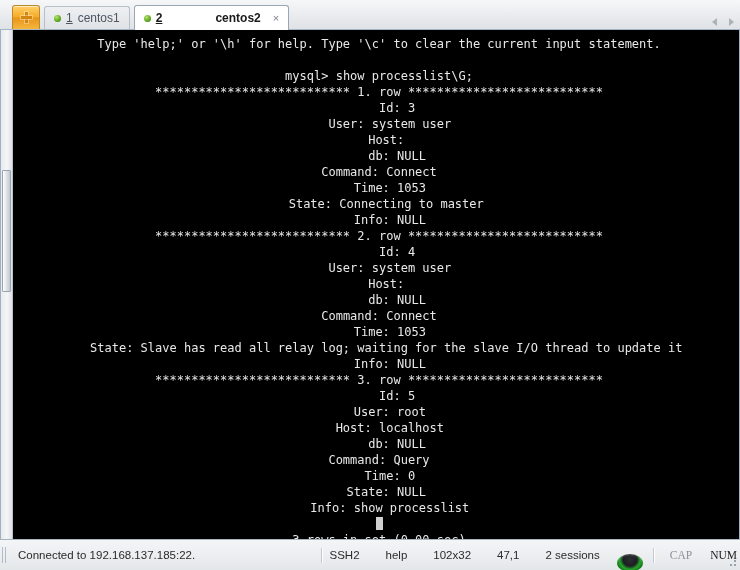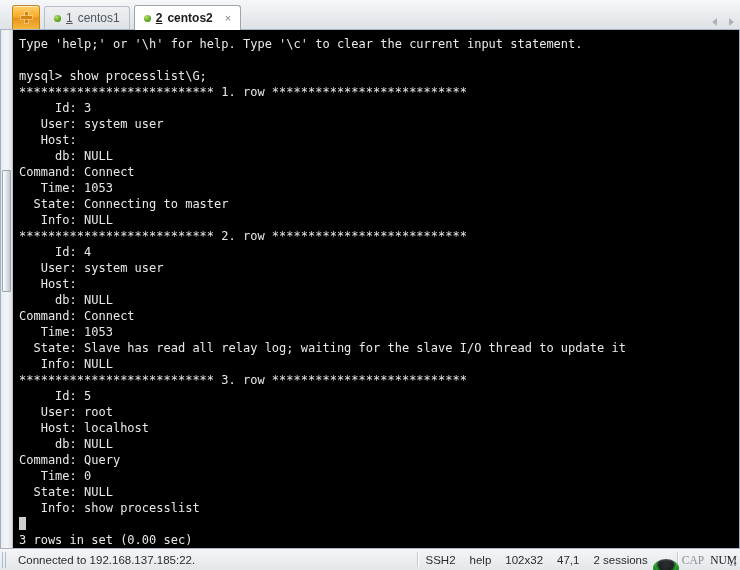--- a/index.html
+++ b/index.html
@@ -92,21 +92,21 @@
     width: 7px;
     height: 7px;
     border-radius: 50%;
     background: radial-gradient(circle at 35% 30%, #b6e36a, #4f9c16 70%, #3b7a10);
     flex: 0 0 auto;
   }
   .tab .tab-index {
     text-decoration: underline;
   }
   .tab .tab-label { }
-  .tab.active .tab-label { font-weight: bold; }
+  .tab.active .tab-label { font-weight: bold; margin-left: 48px; }
   .tab .close-x {
     margin-left: 7px;
     font-size: 11px;
     color: #7b828b;
     font-weight: normal;
     line-height: 1;
   }
 
   #tab-scrollers {
     position: absolute;
@@ -127,20 +127,21 @@
 
   
   #terminal-area {
     flex: 1 1 auto;
     position: relative;
     display: flex;
     background: #000000;
     border-left: 1px solid #9fb0c2;
     border-right: 1px solid #9fb0c2;
     overflow: hidden;
+    text-align: center;
   }
   #terminal-scrollbar {
     width: 11px;
     flex: 0 0 auto;
     background: linear-gradient(to right, #e8eaed, #f4f5f7 55%, #dfe1e5);
     border-right: 1px solid #b9c2cc;
     position: relative;
   }
   #terminal-scrollbar .thumb {
     position: absolute;
@@ -171,21 +172,21 @@
   #terminal-screen .cursor-block {
     display: inline-block;
     width: 7px;
     height: 13px;
     background: #cfcfcf;
     vertical-align: -2px;
   }
 
   
   #status-bar {
-    height: 22px;
+    height: 31px;
     flex: 0 0 auto;
     box-sizing: border-box;
     background: linear-gradient(#f4f5f7, #e4e7ea);
     border-top: 1px solid #aab4c0;
     display: flex;
     align-items: center;
     font-size: 11.5px;
     color: #2b2b2b;
     position: relative;
     padding-left: 2px;
@@ -207,20 +208,21 @@
   .status-sep {
     width: 1px;
     height: 15px;
     background: #c2c8ce;
     border-right: 1px solid #ffffff;
   }
   #status-connected { flex: 1 1 auto; }
   #status-right {
     display: flex;
     align-items: center;
+    gap: 12px;
   }
   .cap-num { color: #8b9199; padding: 0 3px; font-family: Liberation Serif, serif; }
   .cap-num.on { color: #1a1a1a; }
   #session-indicator {
     position: relative;
     width: 22px;
     height: 16px;
   }
   #session-indicator .orb {
     position: absolute;

